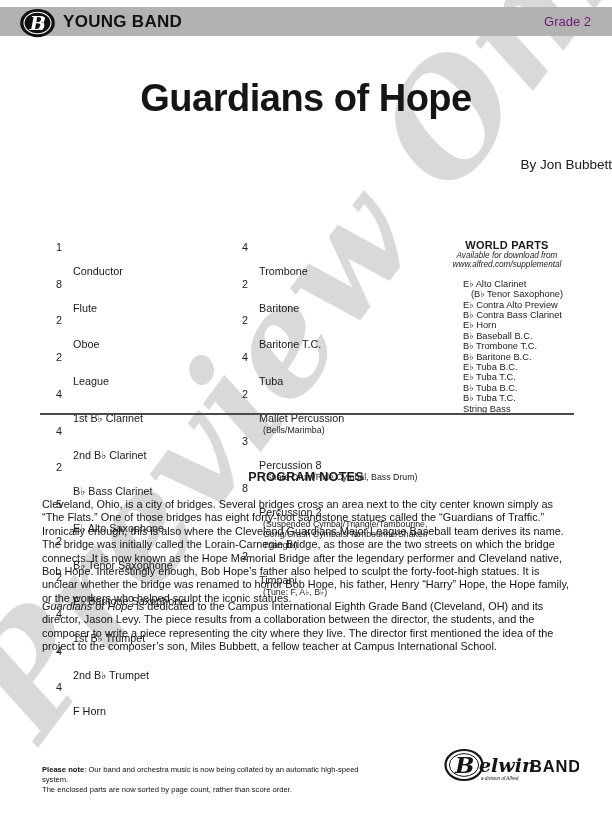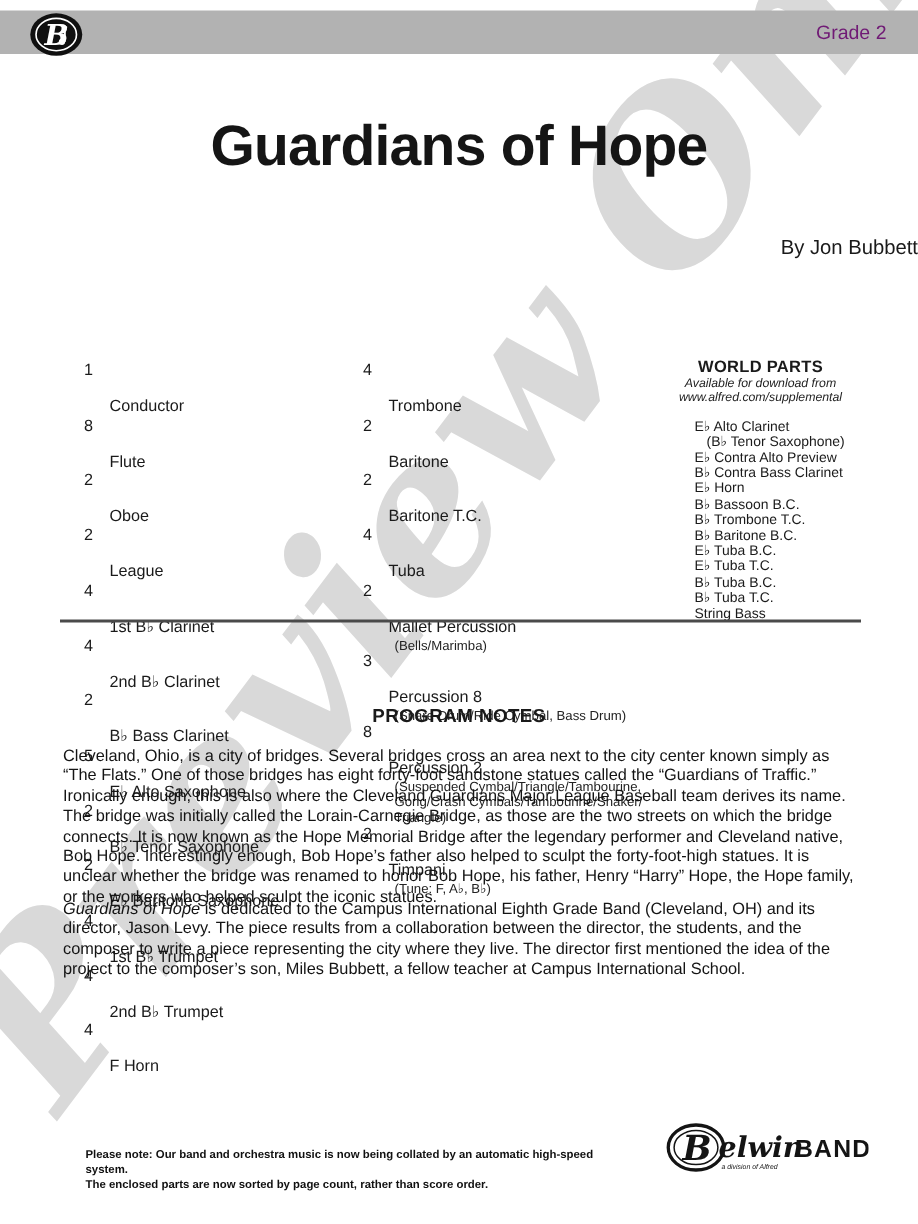--- a/index.html
+++ b/index.html
@@ -40,41 +40,42 @@
   .wp-item.indent { margin-left:8px; }
   
   .divider { position:absolute; top:413px; left:40px; width:534px; height:2px; background:#4a4a4a; z-index:1; }
   .pn-head { position:absolute; top:470px; left:0; width:100%; text-align:center;
     font-size:12.5px; font-weight:bold; letter-spacing:0.3px; z-index:1; }
   .pn { position:absolute; left:42px; width:532px; font-size:10.9px; line-height:13.4px;
     margin:0; z-index:1; color:#141414; }
   .pn1 { top:498px; }
   .pn2 { top:600px; }
   
-  .footnote { position:absolute; top:765px; left:57px; width:340px; font-size:7.6px;
-    line-height:9.8px; color:#111; z-index:1;font-weight:bold; }
+  .footnote { position:absolute; top:765px; left:42px; width:340px; font-size:7.6px;
+    line-height:9.8px; color:#111; z-index:1; }
   .belwin { position:absolute; left:444px; top:746px; z-index:1; }
 </style>
 </head>
 <body>
 
 <div class="page">
 
   <svg class="wm-layer" width="612" height="816" aria-hidden="true">
     <text x="40" y="745" transform="rotate(-53 40 745)" font-family="DejaVu Serif, serif" font-style="italic" font-weight="bold" font-size="145" fill="#d9d9d9">Preview Only</text>
   </svg>
 
   <header class="topbar">
     <svg class="logo-badge" viewBox="0 0 40 34">
       <ellipse cx="20" cy="16.5" rx="19" ry="15.5" fill="#101010"></ellipse>
       <ellipse cx="20" cy="16.5" rx="14.8" ry="11.8" fill="none" stroke="#ffffff" stroke-width="1.2"></ellipse>
       <text x="11.5" y="24.5" font-family="DejaVu Serif, serif" font-style="italic" font-weight="bold" font-size="21" fill="#ffffff">B</text>
       <circle cx="24.2" cy="21.8" r="2.3" fill="#ffffff"></circle>
       <path d="M26.3 21.8 L26.3 10.5 L27.8 11.5" stroke="#ffffff" stroke-width="1.4" fill="none"></path>
     </svg>
+    <span class="brand">YOUNG BAND</span>
     <span class="grade">Grade 2</span>
   </header>
 
   <h1 class="title">Guardians of Hope</h1>
   <div class="byline">By Jon Bubbett</div>
 
 
   <div class="col col-left" id="col-left">
       <div class="irow">
         <span class="qty">1</span>
@@ -173,21 +174,21 @@
   <section class="world">
     <div class="wp-title">WORLD PARTS</div>
     <div class="wp-avail">Available for download from</div>
     <div class="wp-avail">www.alfred.com/supplemental</div>
     <div class="wp-items" id="wp-items">
         <div class="wp-item">E♭ Alto Clarinet</div>
         <div class="wp-item indent">(B♭ Tenor Saxophone)</div>
         <div class="wp-item">E♭ Contra Alto Preview</div>
         <div class="wp-item">B♭ Contra Bass Clarinet</div>
         <div class="wp-item">E♭ Horn</div>
-        <div class="wp-item">B♭ Bassoon B.C.</div>
+        <div class="wp-item">B♭ Baseball B.C.</div>
         <div class="wp-item">B♭ Trombone T.C.</div>
         <div class="wp-item">B♭ Baritone B.C.</div>
         <div class="wp-item">E♭ Tuba B.C.</div>
         <div class="wp-item">E♭ Tuba T.C.</div>
         <div class="wp-item">B♭ Tuba B.C.</div>
         <div class="wp-item">B♭ Tuba T.C.</div>
         <div class="wp-item">String Bass</div>
       </div>
   </section>
 

